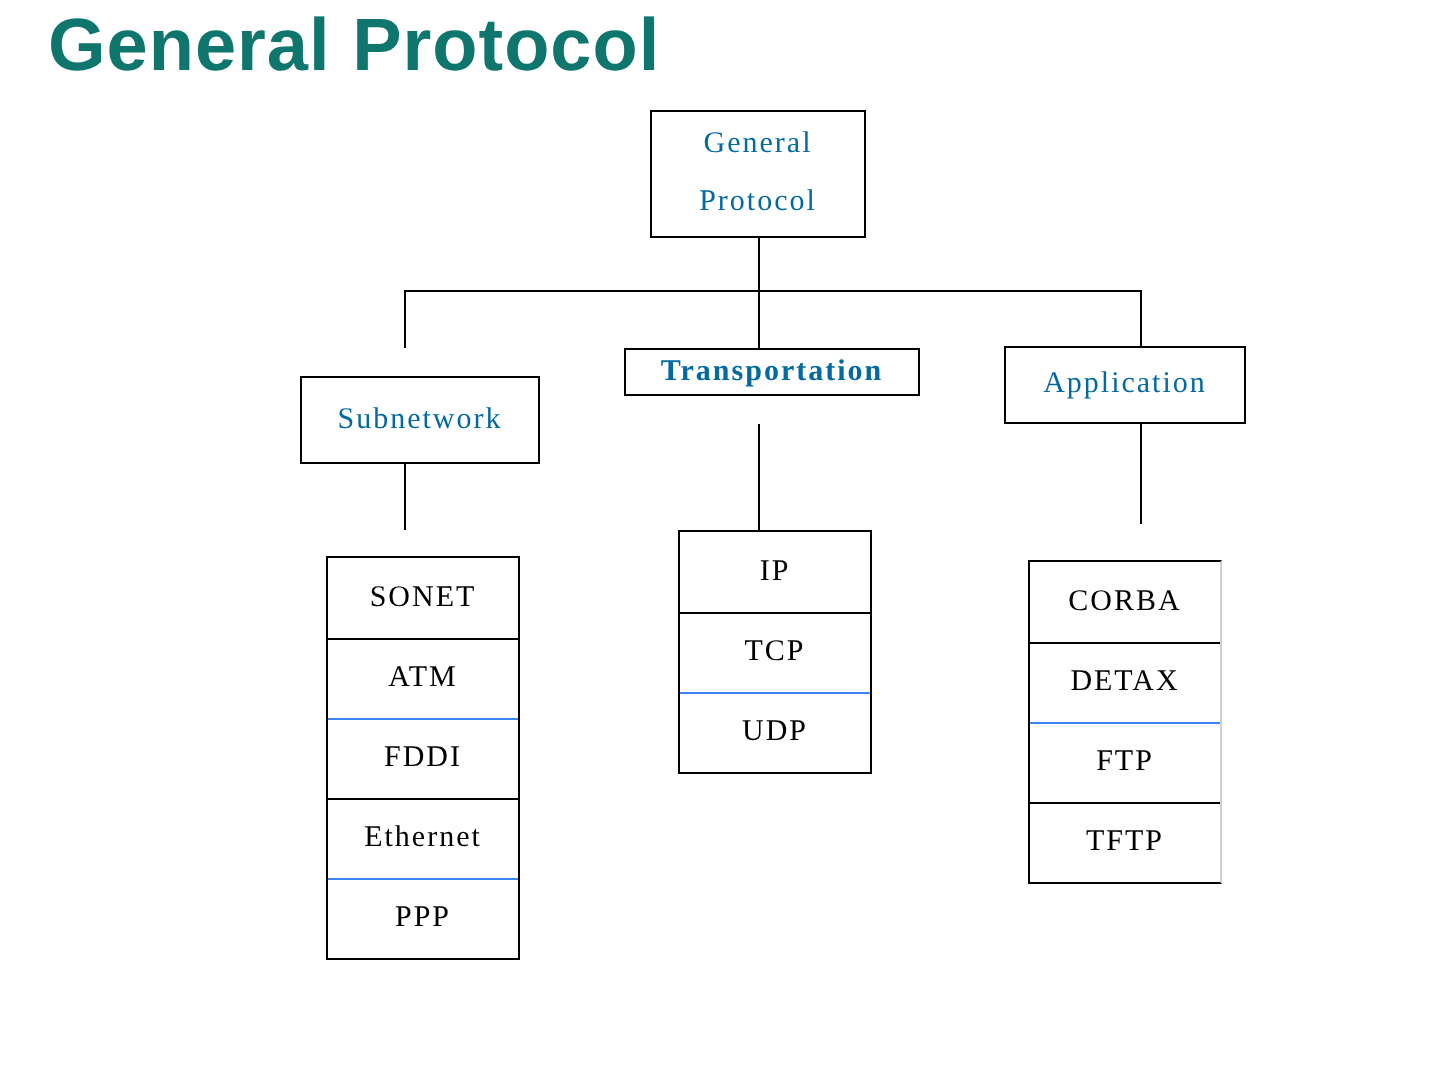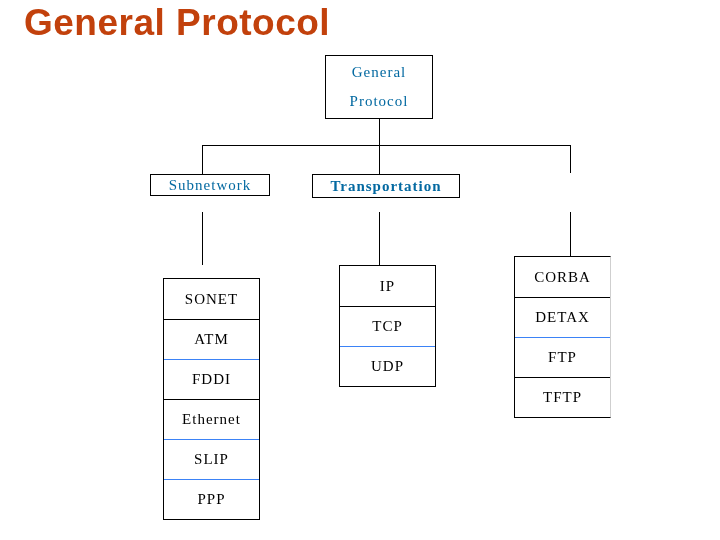--- a/index.html
+++ b/index.html
@@ -5,32 +5,32 @@
   html,body{margin:0;padding:0;background:#fff;}
   #canvas{
     position:relative;width:720px;height:540px;background:#ffffff;
     overflow:hidden;font-family:"Liberation Serif","DejaVu Serif",serif;
   }
   
   .slide-title{
     position:absolute;left:24px;top:2px;
     font-family:"Liberation Sans","DejaVu Sans",sans-serif;
     font-weight:bold;font-size:37px;letter-spacing:0.5px;
-    color:#c2410c;white-space:nowrap;
+    color:#0f766e;white-space:nowrap;
   }
   
   .node{
     position:absolute;border:1px solid #000;background:#fff;
     display:flex;align-items:center;justify-content:center;
     font-size:15px;letter-spacing:1px;color:#0369a1;box-sizing:border-box;
     white-space:nowrap;
   }
   .root{flex-direction:column;row-gap:12px;}
   .root{left:325px;top:55px;width:108px;height:64px;}
-  .box-subnetwork{left:150px;top:174px;width:120px;height:22px;}
+  .box-subnetwork{left:150px;top:188px;width:120px;height:44px;}
   .box-transportation{left:312px;top:174px;width:148px;height:24px;font-weight:bold;}
   .box-application{left:502px;top:173px;width:121px;height:39px;}
   
   .line{position:absolute;background:#000;}
   .vline{width:1px;}
   .hline{height:1px;}
   .v-root{left:379px;top:119px;height:26px;}
   .h-rail{left:202px;top:145px;width:369px;}
   .v-sub-top{left:202px;top:145px;height:29px;}
   .v-trans-top{left:379px;top:145px;height:29px;}
@@ -38,21 +38,21 @@
   .v-sub-bot{left:202px;top:212px;height:53px;}
   .v-trans-bot{left:379px;top:212px;height:53px;}
   .v-app-bot{left:570px;top:212px;height:50px;}
   
   .stack{
     position:absolute;width:95px;border:1px solid #000;background:#fff;
     box-sizing:content-box;
   }
   .stack-subnetwork{left:163px;top:265px;margin-top:13px;}
   .stack-transportation{left:339px;top:265px;}
-  .stack-application{left:514px;top:256px;border-right-color:#cfcfcf;text-align:right;}
+  .stack-application{left:514px;top:280px;border-right-color:#cfcfcf;text-align:right;}
   .cell{
     height:40px;display:flex;align-items:center;justify-content:center;
     font-size:15px;letter-spacing:1px;color:#000;box-sizing:border-box;
     white-space:nowrap;
   }
   .cell + .cell{border-top:1px solid #000;}
   .cell.thick{border-top:1px solid #3b82f6;}
 </style>
 </head>
 <body>
@@ -70,27 +70,27 @@
   <div class="line hline h-rail"></div>
   <div class="line vline v-sub-top"></div>
   <div class="line vline v-trans-top"></div>
   <div class="line vline v-app-top"></div>
   <div class="line vline v-sub-bot"></div>
   <div class="line vline v-trans-bot"></div>
   <div class="line vline v-app-bot"></div>
 
   <div class="node box-subnetwork">Subnetwork</div>
   <div class="node box-transportation">Transportation</div>
+  <div class="node box-application">Application</div>
 
   <div class="stack stack-subnetwork">
     <div class="cell">SONET</div>
     <div class="cell">ATM</div>
     <div class="cell thick">FDDI</div>
     <div class="cell">Ethernet</div>
-    <div class="cell thick">SLIP</div>
     <div class="cell thick">PPP</div>
   </div>
 
   <div class="stack stack-transportation">
     <div class="cell">IP</div>
     <div class="cell">TCP</div>
     <div class="cell thick">UDP</div>
   </div>
 
   <div class="stack stack-application">

